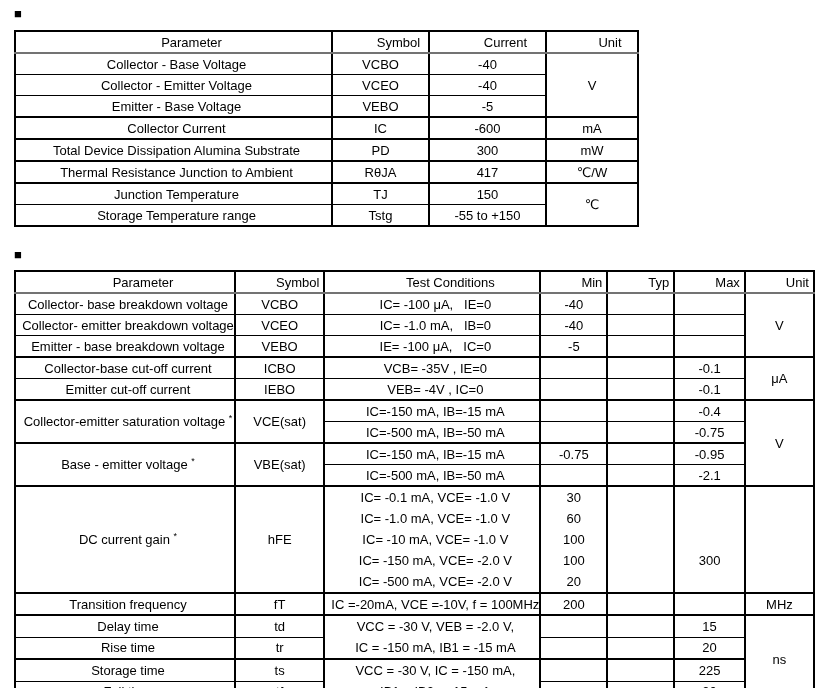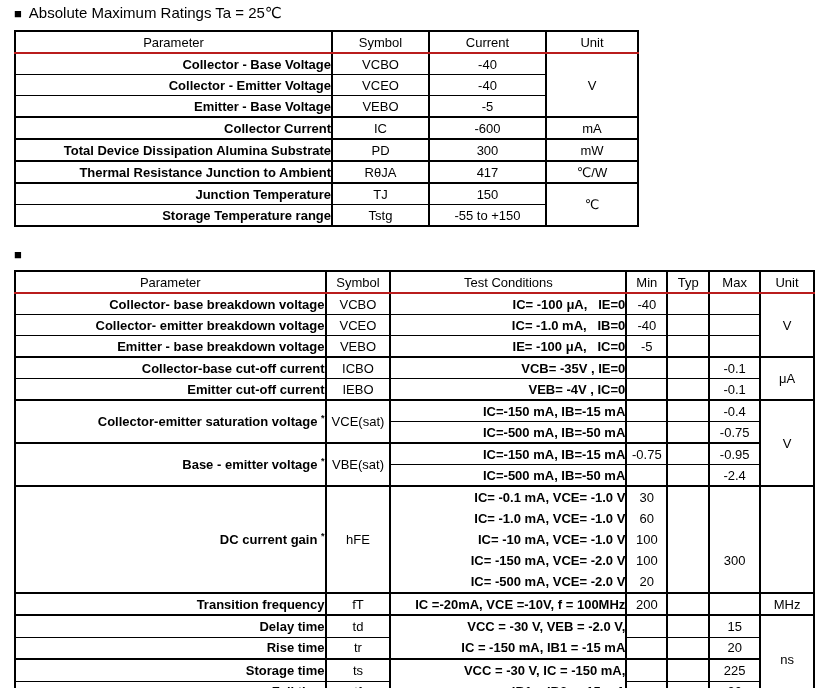--- a/index.html
+++ b/index.html
@@ -5,40 +5,39 @@
   html,body{margin:0;padding:0;background:#fff;color:#000;}
   body{width:815px;height:688px;overflow:hidden;
        font-family:"Liberation Sans","DejaVu Sans",sans-serif;font-size:13px;}
   .page{padding:3px 0 0 14px;}
   .sec-title{display:flex;align-items:center;height:20px;font-size:15px;}
   .bullet{font-size:13px;line-height:1;margin-right:7px;}
   table.ds{border-collapse:collapse;table-layout:fixed;border:2px solid #000;}
   .ds td,.ds th{border:1px solid #000;border-left-width:2px;border-right-width:2px;
        height:20px;padding:0 4px;font-weight:normal;font-size:13px;
        overflow:hidden;white-space:nowrap;vertical-align:middle;}
-  .ds thead th{border-bottom:2px solid #b91c1c;text-align:center;}
+  .ds thead th{border-bottom:2px solid #737373;text-align:center;padding-left:40px;}
   .ds td.c{text-align:center;padding:0 2px;}
-  .ds td.l{text-align:right;padding:0 0 0 6px;font-weight:bold;}
+  .ds td.l{text-align:center;padding:0 0 0 6px;}
   .ds td.m{padding:0;vertical-align:middle;}
   tr.grp td{border-top:2px solid #000;}
   .sub{font-size:13px;}
   .sup{font-size:9px;vertical-align:super;}
   .line{height:21px;line-height:21px;}
   .t1{margin-top:7px;}
   .t2{margin-top:6px;}
   .title2{margin-top:17px;}
 </style>
 </head>
 <body>
 
 <div class="page">
 
   <div class="sec-title">
     <span class="bullet">■</span>
-    <span>Absolute Maximum Ratings Ta = 25℃</span>
   </div>
 
   <table class="ds t1">
     <colgroup>
         <col style="width:317px">
         <col style="width:97px">
         <col style="width:117px">
         <col style="width:92px">
       </colgroup>
     <thead>
@@ -186,21 +185,21 @@
         <td class="c" rowspan="2">V<span class="sub">BE(sat)</span></td>
         <td class="l">I<span class="sub">C</span>=-150 mA, I<span class="sub">B</span>=-15 mA</td>
         <td class="c">-0.75</td>
         <td class="c"></td>
         <td class="c">-0.95</td>
       </tr>
       <tr>
         <td class="l">I<span class="sub">C</span>=-500 mA, I<span class="sub">B</span>=-50 mA</td>
         <td class="c"></td>
         <td class="c"></td>
-        <td class="c">-2.4</td>
+        <td class="c">-2.1</td>
       </tr>
       <tr class="grp">
         <td class="l">DC current gain <span class="sup">*</span></td>
         <td class="c">h<span class="sub">FE</span></td>
         <td class="l m" style="padding-left:6px">
           <div class="line">I<span class="sub">C</span>= -0.1 mA, V<span class="sub">CE</span>= -1.0 V</div>
           <div class="line">I<span class="sub">C</span>= -1.0 mA, V<span class="sub">CE</span>= -1.0 V</div>
           <div class="line">I<span class="sub">C</span>= -10 mA, V<span class="sub">CE</span>= -1.0 V</div>
           <div class="line">I<span class="sub">C</span>= -150 mA, V<span class="sub">CE</span>= -2.0 V</div>
           <div class="line">I<span class="sub">C</span>= -500 mA, V<span class="sub">CE</span>= -2.0 V</div>

